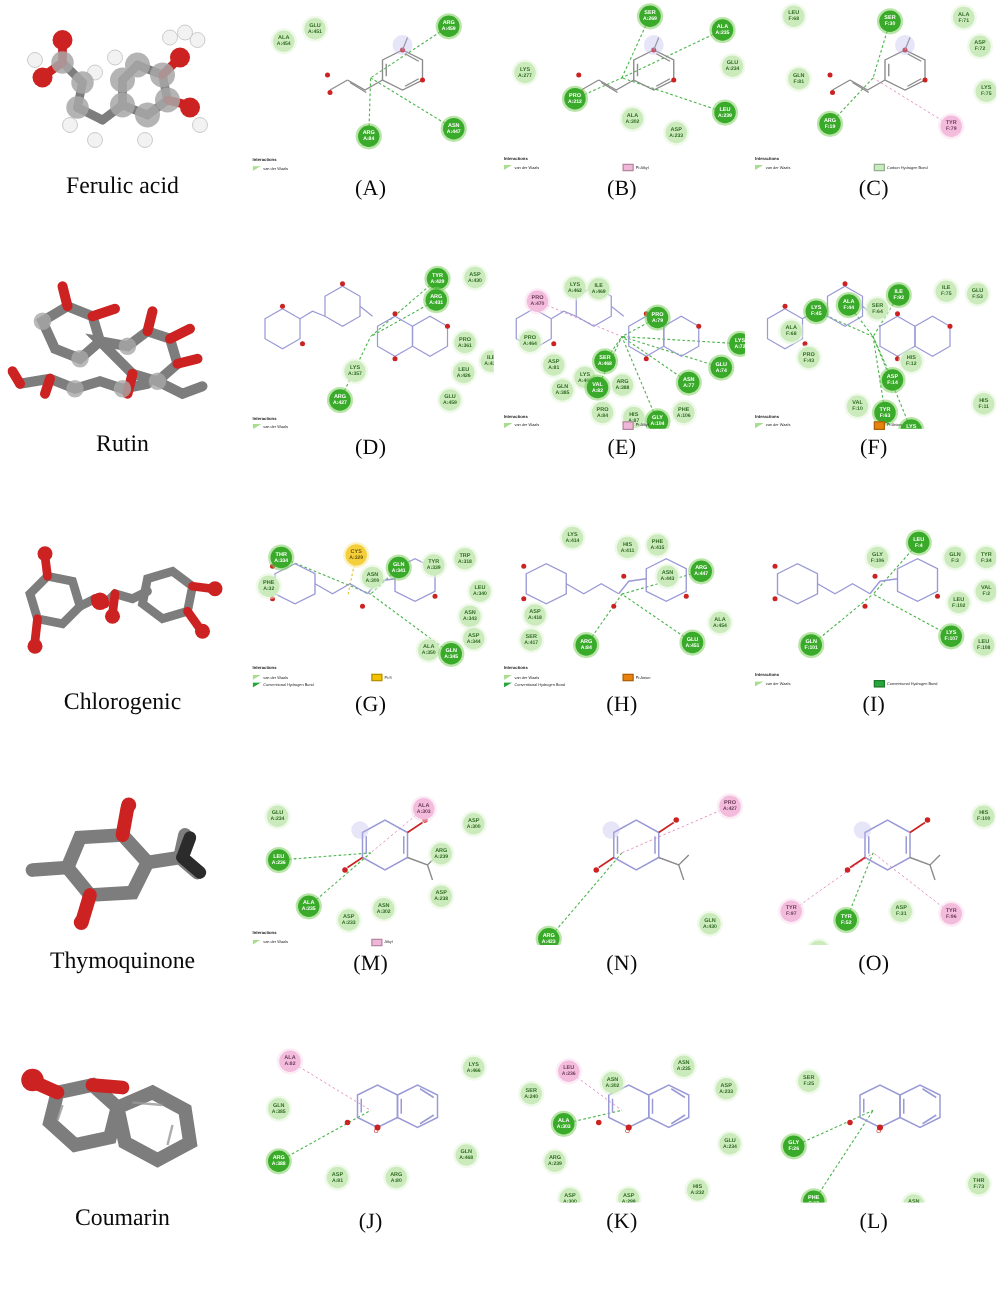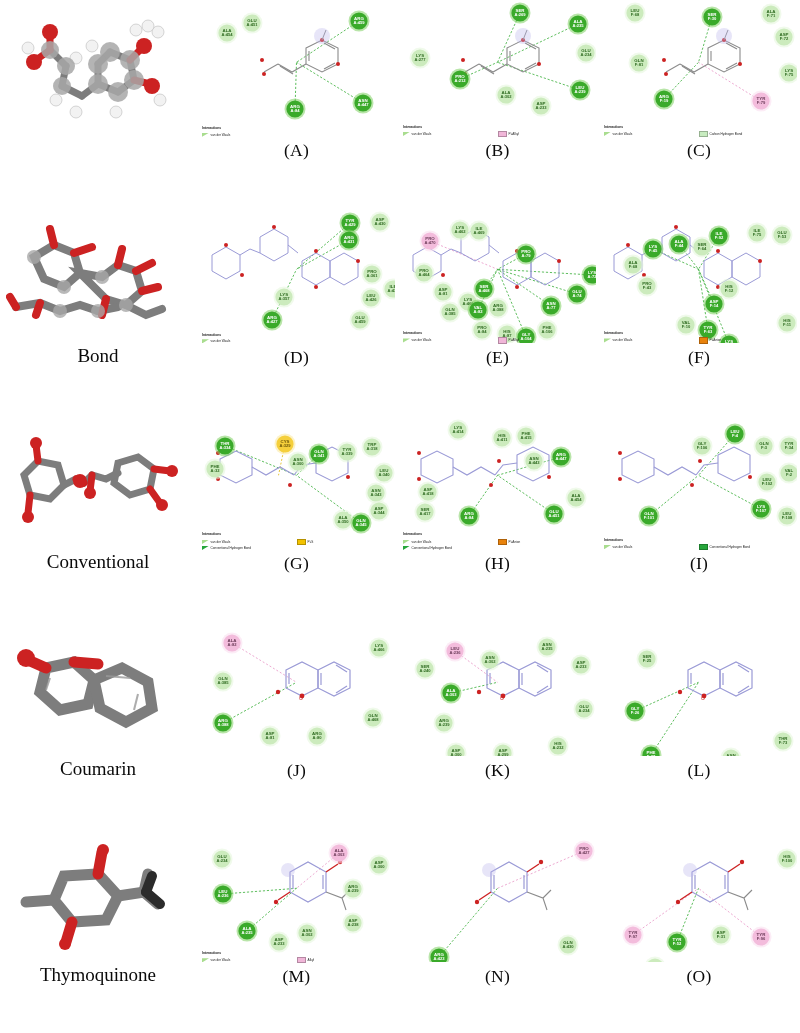--- a/index.html
+++ b/index.html
@@ -164,20 +164,23 @@
         <circle cx="92" cy="80" r="10"></circle>
               <circle cx="112" cy="88" r="10"></circle>
         <circle cx="128" cy="76" r="10"></circle>
               <circle cx="124" cy="56" r="10"></circle>
         <circle cx="104" cy="48" r="10"></circle>
               <circle cx="92" cy="60" r="10"></circle>
         <circle cx="44" cy="46" r="9"></circle>
       </g>
     </svg>
         </div>
+      <div class="mol-caption">
+        <div>Ferulic acid</div>
+      </div>
     </div>
       <div class="cell c1">
         <div class="panel-art">
           <div class="diagram">
             <svg viewBox="0 0 197 134" preserveAspectRatio="none">
     <rect width="197" height="134" fill="#ffffff"></rect>
     <g opacity="0.95">
                 <line x1="161" y1="19" x2="98.5" y2="60.300000000000004" stroke="#2faa2f" stroke-width="0.9" stroke-dasharray="2.2 1.8" opacity="0.9"></line>
                 <line x1="165" y1="101" x2="98.5" y2="60.300000000000004" stroke="#2faa2f" stroke-width="0.9" stroke-dasharray="2.2 1.8" opacity="0.9"></line>
                 <line x1="97" y1="107" x2="98.5" y2="60.300000000000004" stroke="#2faa2f" stroke-width="0.9" stroke-dasharray="2.2 1.8" opacity="0.9"></line>
@@ -459,21 +462,21 @@
         <circle cx="28" cy="46" r="7"></circle>
               <circle cx="58" cy="76" r="7"></circle>
         <circle cx="96" cy="66" r="7"></circle>
               <circle cx="120" cy="94" r="7"></circle>
         <circle cx="54" cy="100" r="7"></circle>
               <circle cx="92" cy="100" r="7"></circle>
       </g>
     </svg>
         </div>
       <div class="mol-caption">
-        <div>Bond</div>
+        <div>Rutin</div>
       </div>
     </div>
       <div class="cell c1">
         <div class="panel-art">
           <div class="diagram">
             <svg viewBox="0 0 197 134" preserveAspectRatio="none">
     <rect width="197" height="134" fill="#ffffff"></rect>
     <g opacity="0.95">
                 <line x1="152" y1="14" x2="98.5" y2="60.300000000000004" stroke="#2faa2f" stroke-width="0.9" stroke-dasharray="2.2 1.8" opacity="0.9"></line>
                 <line x1="151" y1="31" x2="98.5" y2="60.300000000000004" stroke="#2faa2f" stroke-width="0.9" stroke-dasharray="2.2 1.8" opacity="0.9"></line>
@@ -875,21 +878,21 @@
       </g>
       <circle cx="74" cy="64" r="7" fill="#cc2222"></circle>
       <circle cx="30" cy="26" r="6" fill="#cc2222"></circle>
       <circle cx="22" cy="100" r="6" fill="#cc2222"></circle>
       <circle cx="84" cy="76" r="6" fill="#cc2222"></circle>
       <circle cx="166" cy="54" r="6" fill="#cc2222"></circle>
       <circle cx="156" cy="88" r="6" fill="#cc2222"></circle>
     </svg>
         </div>
       <div class="mol-caption">
-        <div>Conventional</div>
+        <div>Chlorogenic</div>
       </div>
     </div>
       <div class="cell c1">
         <div class="panel-art">
           <div class="diagram">
             <svg viewBox="0 0 197 134" preserveAspectRatio="none">
     <rect width="197" height="134" fill="#ffffff"></rect>
     <g opacity="0.95">
                 <line x1="27" y1="31" x2="98.5" y2="60.300000000000004" stroke="#2faa2f" stroke-width="0.9" stroke-dasharray="2.2 1.8" opacity="0.9"></line>
                 <line x1="87" y1="29" x2="80.5" y2="60.300000000000004" stroke="#e0b400" stroke-width="0.9" stroke-dasharray="2 1.8" opacity="0.9"></line>
@@ -1198,270 +1201,20 @@
       <span class="legend-label">van der Waals</span>
     </div>
     <div class="legend-item">
       <span class="legend-swatch" style="background:#26a63b;"></span>
       <span class="legend-label">Conventional Hydrogen Bond</span>
     </div>
             </div>
           </div>
         </div>
         <div class="panel-caption">(I)</div>
-      </div>
-    </div>
-    <div class="row">
-    <div class="cell c0">
-      <div class="mol-art">
-          <svg viewBox="0 0 184 130">
-      <g stroke="#7d7d7d" stroke-width="11" stroke-linecap="round" fill="none">
-        <path d="M40,44 L34,68 L54,86 L82,80 L88,56 L68,38 Z"></path>
-        <path d="M88,56 L116,44 L142,58 L146,84 L120,98 L94,84 Z"></path>
-      </g>
-      <g stroke="#cc2222" stroke-width="11" stroke-linecap="round" fill="none">
-        <path d="M68,38 L92,40"></path>
-        <path d="M40,44 L22,36"></path>
-      </g>
-      <circle cx="20" cy="34" r="9" fill="#cc2222"></circle>
-      <g stroke="#999" stroke-width="2" fill="none" opacity="0.8">
-        <path d="M44,54 L40,66"></path>
-              <path d="M100,52 L124,54"></path>
-        <path d="M132,70 L128,86"></path>
-      </g>
-    </svg>
-        </div>
-      <div class="mol-caption">
-        <div>Coumarin</div>
-      </div>
-    </div>
-      <div class="cell c1">
-        <div class="panel-art">
-          <div class="diagram">
-            <svg viewBox="0 0 197 134" preserveAspectRatio="none">
-    <rect width="197" height="134" fill="#ffffff"></rect>
-    <g opacity="0.95">
-                <line x1="34" y1="21" x2="98.5" y2="60.300000000000004" stroke="#e27ab8" stroke-width="0.8" stroke-dasharray="2 2" opacity="0.85"></line>
-                <line x1="25" y1="101" x2="98.5" y2="60.300000000000004" stroke="#2faa2f" stroke-width="0.9" stroke-dasharray="2.2 1.8" opacity="0.9"></line>
-              </g>
-    <g>
-      <g stroke="#9a9ad6" stroke-width="1.2" fill="none">
-        <polygon points="88,48 104,40 120,48 120,66 104,74 88,66"></polygon>
-        <polygon points="120,48 136,40 152,48 152,66 136,74 120,66"></polygon>
-        <line x1="123" y1="51" x2="123" y2="63"></line>
-        <line x1="138" y1="43" x2="149" y2="50"></line>
-        <line x1="149" y1="64" x2="138" y2="71"></line>
-        <line x1="91" y1="51" x2="91" y2="62"></line>
-      </g>
-      <circle cx="104" cy="74" r="2.4" fill="#cc2222"></circle>
-      <text x="101" y="78" font-size="5" fill="#cc2222">O</text>
-      <circle cx="80" cy="70" r="2.2" fill="#cc2222"></circle>
-              </g>
-
-      <g>
-        <circle cx="34" cy="21" r="10.5" fill="#f9ddee" opacity="0.55"></circle>
-        <circle cx="34" cy="21" r="8.6" fill="#f3bcdc"></circle>
-        <text x="34" y="19.6" text-anchor="middle" font-family="Liberation Sans, sans-serif" font-size="4.4" font-weight="bold" fill="#6b3a58">ALA</text>
-        <text x="34" y="24.4" text-anchor="middle" font-family="Liberation Sans, sans-serif" font-size="4.1" font-weight="bold" fill="#6b3a58">A:82</text>
-      </g>
-      <g>
-        <circle cx="25" cy="59" r="10.5" fill="#e4f5da" opacity="0.55"></circle>
-        <circle cx="25" cy="59" r="8.6" fill="#ccebbd"></circle>
-        <text x="25" y="57.6" text-anchor="middle" font-family="Liberation Sans, sans-serif" font-size="4.4" font-weight="bold" fill="#2f6b21">GLN</text>
-        <text x="25" y="62.4" text-anchor="middle" font-family="Liberation Sans, sans-serif" font-size="4.1" font-weight="bold" fill="#2f6b21">A:385</text>
-      </g>
-      <g>
-        <circle cx="25" cy="101" r="10.5" fill="#7fd063" opacity="0.55"></circle>
-        <circle cx="25" cy="101" r="8.6" fill="#3aaa2a"></circle>
-        <text x="25" y="99.6" text-anchor="middle" font-family="Liberation Sans, sans-serif" font-size="4.4" font-weight="bold" fill="#ffffff">ARG</text>
-        <text x="25" y="104.4" text-anchor="middle" font-family="Liberation Sans, sans-serif" font-size="4.1" font-weight="bold" fill="#ffffff">A:388</text>
-      </g>
-      <g>
-        <circle cx="72" cy="114" r="10.5" fill="#e4f5da" opacity="0.55"></circle>
-        <circle cx="72" cy="114" r="8.6" fill="#ccebbd"></circle>
-        <text x="72" y="112.6" text-anchor="middle" font-family="Liberation Sans, sans-serif" font-size="4.4" font-weight="bold" fill="#2f6b21">ASP</text>
-        <text x="72" y="117.4" text-anchor="middle" font-family="Liberation Sans, sans-serif" font-size="4.1" font-weight="bold" fill="#2f6b21">A:81</text>
-      </g>
-      <g>
-        <circle cx="119" cy="114" r="10.5" fill="#e4f5da" opacity="0.55"></circle>
-        <circle cx="119" cy="114" r="8.6" fill="#ccebbd"></circle>
-        <text x="119" y="112.6" text-anchor="middle" font-family="Liberation Sans, sans-serif" font-size="4.4" font-weight="bold" fill="#2f6b21">ARG</text>
-        <text x="119" y="117.4" text-anchor="middle" font-family="Liberation Sans, sans-serif" font-size="4.1" font-weight="bold" fill="#2f6b21">A:80</text>
-      </g>
-      <g>
-        <circle cx="175" cy="96" r="10.5" fill="#e4f5da" opacity="0.55"></circle>
-        <circle cx="175" cy="96" r="8.6" fill="#ccebbd"></circle>
-        <text x="175" y="94.6" text-anchor="middle" font-family="Liberation Sans, sans-serif" font-size="4.4" font-weight="bold" fill="#2f6b21">GLN</text>
-        <text x="175" y="99.4" text-anchor="middle" font-family="Liberation Sans, sans-serif" font-size="4.1" font-weight="bold" fill="#2f6b21">A:468</text>
-      </g>
-      <g>
-        <circle cx="181" cy="26" r="10.5" fill="#e4f5da" opacity="0.55"></circle>
-        <circle cx="181" cy="26" r="8.6" fill="#ccebbd"></circle>
-        <text x="181" y="24.6" text-anchor="middle" font-family="Liberation Sans, sans-serif" font-size="4.4" font-weight="bold" fill="#2f6b21">LYS</text>
-        <text x="181" y="29.4" text-anchor="middle" font-family="Liberation Sans, sans-serif" font-size="4.1" font-weight="bold" fill="#2f6b21">A:466</text>
-      </g>
-  </svg>
-          </div>
-
-        </div>
-        <div class="panel-caption">(J)</div>
-      </div>
-      <div class="cell c2">
-        <div class="panel-art">
-          <div class="diagram">
-            <svg viewBox="0 0 197 134" preserveAspectRatio="none">
-    <rect width="197" height="134" fill="#ffffff"></rect>
-    <g opacity="0.95">
-                <line x1="56" y1="29" x2="98.5" y2="60.300000000000004" stroke="#e27ab8" stroke-width="0.8" stroke-dasharray="2 2" opacity="0.85"></line>
-                <line x1="52" y1="71" x2="98.5" y2="60.300000000000004" stroke="#2faa2f" stroke-width="0.9" stroke-dasharray="2.2 1.8" opacity="0.9"></line>
-              </g>
-    <g>
-      <g stroke="#9a9ad6" stroke-width="1.2" fill="none">
-        <polygon points="88,48 104,40 120,48 120,66 104,74 88,66"></polygon>
-        <polygon points="120,48 136,40 152,48 152,66 136,74 120,66"></polygon>
-        <line x1="123" y1="51" x2="123" y2="63"></line>
-        <line x1="138" y1="43" x2="149" y2="50"></line>
-        <line x1="149" y1="64" x2="138" y2="71"></line>
-        <line x1="91" y1="51" x2="91" y2="62"></line>
-      </g>
-      <circle cx="104" cy="74" r="2.4" fill="#cc2222"></circle>
-      <text x="101" y="78" font-size="5" fill="#cc2222">O</text>
-      <circle cx="80" cy="70" r="2.2" fill="#cc2222"></circle>
-              </g>
-
-      <g>
-        <circle cx="56" cy="29" r="10.5" fill="#f9ddee" opacity="0.55"></circle>
-        <circle cx="56" cy="29" r="8.6" fill="#f3bcdc"></circle>
-        <text x="56" y="27.6" text-anchor="middle" font-family="Liberation Sans, sans-serif" font-size="4.4" font-weight="bold" fill="#6b3a58">LEU</text>
-        <text x="56" y="32.4" text-anchor="middle" font-family="Liberation Sans, sans-serif" font-size="4.1" font-weight="bold" fill="#6b3a58">A:236</text>
-      </g>
-      <g>
-        <circle cx="91" cy="38" r="10.5" fill="#e4f5da" opacity="0.55"></circle>
-        <circle cx="91" cy="38" r="8.6" fill="#ccebbd"></circle>
-        <text x="91" y="36.6" text-anchor="middle" font-family="Liberation Sans, sans-serif" font-size="4.4" font-weight="bold" fill="#2f6b21">ASN</text>
-        <text x="91" y="41.4" text-anchor="middle" font-family="Liberation Sans, sans-serif" font-size="4.1" font-weight="bold" fill="#2f6b21">A:302</text>
-      </g>
-      <g>
-        <circle cx="148" cy="25" r="10.5" fill="#e4f5da" opacity="0.55"></circle>
-        <circle cx="148" cy="25" r="8.6" fill="#ccebbd"></circle>
-        <text x="148" y="23.6" text-anchor="middle" font-family="Liberation Sans, sans-serif" font-size="4.4" font-weight="bold" fill="#2f6b21">ASN</text>
-        <text x="148" y="28.4" text-anchor="middle" font-family="Liberation Sans, sans-serif" font-size="4.1" font-weight="bold" fill="#2f6b21">A:235</text>
-      </g>
-      <g>
-        <circle cx="182" cy="43" r="10.5" fill="#e4f5da" opacity="0.55"></circle>
-        <circle cx="182" cy="43" r="8.6" fill="#ccebbd"></circle>
-        <text x="182" y="41.6" text-anchor="middle" font-family="Liberation Sans, sans-serif" font-size="4.4" font-weight="bold" fill="#2f6b21">ASP</text>
-        <text x="182" y="46.4" text-anchor="middle" font-family="Liberation Sans, sans-serif" font-size="4.1" font-weight="bold" fill="#2f6b21">A:233</text>
-      </g>
-      <g>
-        <circle cx="26" cy="47" r="10.5" fill="#e4f5da" opacity="0.55"></circle>
-        <circle cx="26" cy="47" r="8.6" fill="#ccebbd"></circle>
-        <text x="26" y="45.6" text-anchor="middle" font-family="Liberation Sans, sans-serif" font-size="4.4" font-weight="bold" fill="#2f6b21">SER</text>
-        <text x="26" y="50.4" text-anchor="middle" font-family="Liberation Sans, sans-serif" font-size="4.1" font-weight="bold" fill="#2f6b21">A:240</text>
-      </g>
-      <g>
-        <circle cx="52" cy="71" r="10.5" fill="#7fd063" opacity="0.55"></circle>
-        <circle cx="52" cy="71" r="8.6" fill="#3aaa2a"></circle>
-        <text x="52" y="69.6" text-anchor="middle" font-family="Liberation Sans, sans-serif" font-size="4.4" font-weight="bold" fill="#ffffff">ALA</text>
-        <text x="52" y="74.4" text-anchor="middle" font-family="Liberation Sans, sans-serif" font-size="4.1" font-weight="bold" fill="#ffffff">A:303</text>
-      </g>
-      <g>
-        <circle cx="185" cy="87" r="10.5" fill="#e4f5da" opacity="0.55"></circle>
-        <circle cx="185" cy="87" r="8.6" fill="#ccebbd"></circle>
-        <text x="185" y="85.6" text-anchor="middle" font-family="Liberation Sans, sans-serif" font-size="4.4" font-weight="bold" fill="#2f6b21">GLU</text>
-        <text x="185" y="90.4" text-anchor="middle" font-family="Liberation Sans, sans-serif" font-size="4.1" font-weight="bold" fill="#2f6b21">A:234</text>
-      </g>
-      <g>
-        <circle cx="45" cy="101" r="10.5" fill="#e4f5da" opacity="0.55"></circle>
-        <circle cx="45" cy="101" r="8.6" fill="#ccebbd"></circle>
-        <text x="45" y="99.6" text-anchor="middle" font-family="Liberation Sans, sans-serif" font-size="4.4" font-weight="bold" fill="#2f6b21">ARG</text>
-        <text x="45" y="104.4" text-anchor="middle" font-family="Liberation Sans, sans-serif" font-size="4.1" font-weight="bold" fill="#2f6b21">A:239</text>
-      </g>
-      <g>
-        <circle cx="159" cy="124" r="10.5" fill="#e4f5da" opacity="0.55"></circle>
-        <circle cx="159" cy="124" r="8.6" fill="#ccebbd"></circle>
-        <text x="159" y="122.6" text-anchor="middle" font-family="Liberation Sans, sans-serif" font-size="4.4" font-weight="bold" fill="#2f6b21">HIS</text>
-        <text x="159" y="127.4" text-anchor="middle" font-family="Liberation Sans, sans-serif" font-size="4.1" font-weight="bold" fill="#2f6b21">A:232</text>
-      </g>
-      <g>
-        <circle cx="57" cy="131" r="10.5" fill="#e4f5da" opacity="0.55"></circle>
-        <circle cx="57" cy="131" r="8.6" fill="#ccebbd"></circle>
-        <text x="57" y="129.6" text-anchor="middle" font-family="Liberation Sans, sans-serif" font-size="4.4" font-weight="bold" fill="#2f6b21">ASP</text>
-        <text x="57" y="134.4" text-anchor="middle" font-family="Liberation Sans, sans-serif" font-size="4.1" font-weight="bold" fill="#2f6b21">A:300</text>
-      </g>
-      <g>
-        <circle cx="104" cy="131" r="10.5" fill="#e4f5da" opacity="0.55"></circle>
-        <circle cx="104" cy="131" r="8.6" fill="#ccebbd"></circle>
-        <text x="104" y="129.6" text-anchor="middle" font-family="Liberation Sans, sans-serif" font-size="4.4" font-weight="bold" fill="#2f6b21">ASP</text>
-        <text x="104" y="134.4" text-anchor="middle" font-family="Liberation Sans, sans-serif" font-size="4.1" font-weight="bold" fill="#2f6b21">A:299</text>
-      </g>
-  </svg>
-          </div>
-
-        </div>
-        <div class="panel-caption">(K)</div>
-      </div>
-      <div class="cell c3">
-        <div class="panel-art">
-          <div class="diagram">
-            <svg viewBox="0 0 197 134" preserveAspectRatio="none">
-    <rect width="197" height="134" fill="#ffffff"></rect>
-    <g opacity="0.95">
-                <line x1="35" y1="89" x2="98.5" y2="60.300000000000004" stroke="#2faa2f" stroke-width="0.9" stroke-dasharray="2.2 1.8" opacity="0.9"></line>
-                <line x1="51" y1="133" x2="98.5" y2="60.300000000000004" stroke="#2faa2f" stroke-width="0.9" stroke-dasharray="2.2 1.8" opacity="0.9"></line>
-              </g>
-    <g>
-      <g stroke="#9a9ad6" stroke-width="1.2" fill="none">
-        <polygon points="88,48 104,40 120,48 120,66 104,74 88,66"></polygon>
-        <polygon points="120,48 136,40 152,48 152,66 136,74 120,66"></polygon>
-        <line x1="123" y1="51" x2="123" y2="63"></line>
-        <line x1="138" y1="43" x2="149" y2="50"></line>
-        <line x1="149" y1="64" x2="138" y2="71"></line>
-        <line x1="91" y1="51" x2="91" y2="62"></line>
-      </g>
-      <circle cx="104" cy="74" r="2.4" fill="#cc2222"></circle>
-      <text x="101" y="78" font-size="5" fill="#cc2222">O</text>
-      <circle cx="80" cy="70" r="2.2" fill="#cc2222"></circle>
-              </g>
-
-      <g>
-        <circle cx="47" cy="37" r="10.5" fill="#e4f5da" opacity="0.55"></circle>
-        <circle cx="47" cy="37" r="8.6" fill="#ccebbd"></circle>
-        <text x="47" y="35.6" text-anchor="middle" font-family="Liberation Sans, sans-serif" font-size="4.4" font-weight="bold" fill="#2f6b21">SER</text>
-        <text x="47" y="40.4" text-anchor="middle" font-family="Liberation Sans, sans-serif" font-size="4.1" font-weight="bold" fill="#2f6b21">F:25</text>
-      </g>
-      <g>
-        <circle cx="35" cy="89" r="10.5" fill="#7fd063" opacity="0.55"></circle>
-        <circle cx="35" cy="89" r="8.6" fill="#3aaa2a"></circle>
-        <text x="35" y="87.6" text-anchor="middle" font-family="Liberation Sans, sans-serif" font-size="4.4" font-weight="bold" fill="#ffffff">GLY</text>
-        <text x="35" y="92.4" text-anchor="middle" font-family="Liberation Sans, sans-serif" font-size="4.1" font-weight="bold" fill="#ffffff">F:26</text>
-      </g>
-      <g>
-        <circle cx="51" cy="133" r="10.5" fill="#7fd063" opacity="0.55"></circle>
-        <circle cx="51" cy="133" r="8.6" fill="#3aaa2a"></circle>
-        <text x="51" y="131.6" text-anchor="middle" font-family="Liberation Sans, sans-serif" font-size="4.4" font-weight="bold" fill="#ffffff">PHE</text>
-        <text x="51" y="136.4" text-anchor="middle" font-family="Liberation Sans, sans-serif" font-size="4.1" font-weight="bold" fill="#ffffff">F:27</text>
-      </g>
-      <g>
-        <circle cx="131" cy="136" r="10.5" fill="#e4f5da" opacity="0.55"></circle>
-        <circle cx="131" cy="136" r="8.6" fill="#ccebbd"></circle>
-        <text x="131" y="134.6" text-anchor="middle" font-family="Liberation Sans, sans-serif" font-size="4.4" font-weight="bold" fill="#2f6b21">ASN</text>
-        <text x="131" y="139.4" text-anchor="middle" font-family="Liberation Sans, sans-serif" font-size="4.1" font-weight="bold" fill="#2f6b21">F:28</text>
-      </g>
-      <g>
-        <circle cx="183" cy="119" r="10.5" fill="#e4f5da" opacity="0.55"></circle>
-        <circle cx="183" cy="119" r="8.6" fill="#ccebbd"></circle>
-        <text x="183" y="117.6" text-anchor="middle" font-family="Liberation Sans, sans-serif" font-size="4.4" font-weight="bold" fill="#2f6b21">THR</text>
-        <text x="183" y="122.4" text-anchor="middle" font-family="Liberation Sans, sans-serif" font-size="4.1" font-weight="bold" fill="#2f6b21">F:73</text>
-      </g>
-  </svg>
-          </div>
-
-        </div>
-        <div class="panel-caption">(L)</div>
       </div>
     </div>
     <div class="row">
     <div class="cell c0">
       <div class="mol-art">
           <svg viewBox="0 0 184 130">
     <g stroke="#7d7d7d" stroke-width="11" stroke-linecap="round" fill="none">
       <path d="M58,46 L48,70 L66,92 L100,90 L112,66 L92,44 Z"></path>
       <path d="M48,70 L20,72"></path>
       <path d="M112,66 L138,62 L152,74"></path>
@@ -1686,13 +1439,263 @@
         <text x="55" y="137.6" text-anchor="middle" font-family="Liberation Sans, sans-serif" font-size="4.4" font-weight="bold" fill="#2f6b21">THR</text>
         <text x="55" y="142.4" text-anchor="middle" font-family="Liberation Sans, sans-serif" font-size="4.1" font-weight="bold" fill="#2f6b21">F:81</text>
       </g>
   </svg>
           </div>
 
         </div>
         <div class="panel-caption">(O)</div>
       </div>
     </div>
+    <div class="row">
+    <div class="cell c0">
+      <div class="mol-art">
+          <svg viewBox="0 0 184 130">
+      <g stroke="#7d7d7d" stroke-width="11" stroke-linecap="round" fill="none">
+        <path d="M40,44 L34,68 L54,86 L82,80 L88,56 L68,38 Z"></path>
+        <path d="M88,56 L116,44 L142,58 L146,84 L120,98 L94,84 Z"></path>
+      </g>
+      <g stroke="#cc2222" stroke-width="11" stroke-linecap="round" fill="none">
+        <path d="M68,38 L92,40"></path>
+        <path d="M40,44 L22,36"></path>
+      </g>
+      <circle cx="20" cy="34" r="9" fill="#cc2222"></circle>
+      <g stroke="#999" stroke-width="2" fill="none" opacity="0.8">
+        <path d="M44,54 L40,66"></path>
+              <path d="M100,52 L124,54"></path>
+        <path d="M132,70 L128,86"></path>
+      </g>
+    </svg>
+        </div>
+      <div class="mol-caption">
+        <div>Coumarin</div>
+      </div>
+    </div>
+      <div class="cell c1">
+        <div class="panel-art">
+          <div class="diagram">
+            <svg viewBox="0 0 197 134" preserveAspectRatio="none">
+    <rect width="197" height="134" fill="#ffffff"></rect>
+    <g opacity="0.95">
+                <line x1="34" y1="21" x2="98.5" y2="60.300000000000004" stroke="#e27ab8" stroke-width="0.8" stroke-dasharray="2 2" opacity="0.85"></line>
+                <line x1="25" y1="101" x2="98.5" y2="60.300000000000004" stroke="#2faa2f" stroke-width="0.9" stroke-dasharray="2.2 1.8" opacity="0.9"></line>
+              </g>
+    <g>
+      <g stroke="#9a9ad6" stroke-width="1.2" fill="none">
+        <polygon points="88,48 104,40 120,48 120,66 104,74 88,66"></polygon>
+        <polygon points="120,48 136,40 152,48 152,66 136,74 120,66"></polygon>
+        <line x1="123" y1="51" x2="123" y2="63"></line>
+        <line x1="138" y1="43" x2="149" y2="50"></line>
+        <line x1="149" y1="64" x2="138" y2="71"></line>
+        <line x1="91" y1="51" x2="91" y2="62"></line>
+      </g>
+      <circle cx="104" cy="74" r="2.4" fill="#cc2222"></circle>
+      <text x="101" y="78" font-size="5" fill="#cc2222">O</text>
+      <circle cx="80" cy="70" r="2.2" fill="#cc2222"></circle>
+              </g>
+
+      <g>
+        <circle cx="34" cy="21" r="10.5" fill="#f9ddee" opacity="0.55"></circle>
+        <circle cx="34" cy="21" r="8.6" fill="#f3bcdc"></circle>
+        <text x="34" y="19.6" text-anchor="middle" font-family="Liberation Sans, sans-serif" font-size="4.4" font-weight="bold" fill="#6b3a58">ALA</text>
+        <text x="34" y="24.4" text-anchor="middle" font-family="Liberation Sans, sans-serif" font-size="4.1" font-weight="bold" fill="#6b3a58">A:82</text>
+      </g>
+      <g>
+        <circle cx="25" cy="59" r="10.5" fill="#e4f5da" opacity="0.55"></circle>
+        <circle cx="25" cy="59" r="8.6" fill="#ccebbd"></circle>
+        <text x="25" y="57.6" text-anchor="middle" font-family="Liberation Sans, sans-serif" font-size="4.4" font-weight="bold" fill="#2f6b21">GLN</text>
+        <text x="25" y="62.4" text-anchor="middle" font-family="Liberation Sans, sans-serif" font-size="4.1" font-weight="bold" fill="#2f6b21">A:385</text>
+      </g>
+      <g>
+        <circle cx="25" cy="101" r="10.5" fill="#7fd063" opacity="0.55"></circle>
+        <circle cx="25" cy="101" r="8.6" fill="#3aaa2a"></circle>
+        <text x="25" y="99.6" text-anchor="middle" font-family="Liberation Sans, sans-serif" font-size="4.4" font-weight="bold" fill="#ffffff">ARG</text>
+        <text x="25" y="104.4" text-anchor="middle" font-family="Liberation Sans, sans-serif" font-size="4.1" font-weight="bold" fill="#ffffff">A:388</text>
+      </g>
+      <g>
+        <circle cx="72" cy="114" r="10.5" fill="#e4f5da" opacity="0.55"></circle>
+        <circle cx="72" cy="114" r="8.6" fill="#ccebbd"></circle>
+        <text x="72" y="112.6" text-anchor="middle" font-family="Liberation Sans, sans-serif" font-size="4.4" font-weight="bold" fill="#2f6b21">ASP</text>
+        <text x="72" y="117.4" text-anchor="middle" font-family="Liberation Sans, sans-serif" font-size="4.1" font-weight="bold" fill="#2f6b21">A:81</text>
+      </g>
+      <g>
+        <circle cx="119" cy="114" r="10.5" fill="#e4f5da" opacity="0.55"></circle>
+        <circle cx="119" cy="114" r="8.6" fill="#ccebbd"></circle>
+        <text x="119" y="112.6" text-anchor="middle" font-family="Liberation Sans, sans-serif" font-size="4.4" font-weight="bold" fill="#2f6b21">ARG</text>
+        <text x="119" y="117.4" text-anchor="middle" font-family="Liberation Sans, sans-serif" font-size="4.1" font-weight="bold" fill="#2f6b21">A:80</text>
+      </g>
+      <g>
+        <circle cx="175" cy="96" r="10.5" fill="#e4f5da" opacity="0.55"></circle>
+        <circle cx="175" cy="96" r="8.6" fill="#ccebbd"></circle>
+        <text x="175" y="94.6" text-anchor="middle" font-family="Liberation Sans, sans-serif" font-size="4.4" font-weight="bold" fill="#2f6b21">GLN</text>
+        <text x="175" y="99.4" text-anchor="middle" font-family="Liberation Sans, sans-serif" font-size="4.1" font-weight="bold" fill="#2f6b21">A:468</text>
+      </g>
+      <g>
+        <circle cx="181" cy="26" r="10.5" fill="#e4f5da" opacity="0.55"></circle>
+        <circle cx="181" cy="26" r="8.6" fill="#ccebbd"></circle>
+        <text x="181" y="24.6" text-anchor="middle" font-family="Liberation Sans, sans-serif" font-size="4.4" font-weight="bold" fill="#2f6b21">LYS</text>
+        <text x="181" y="29.4" text-anchor="middle" font-family="Liberation Sans, sans-serif" font-size="4.1" font-weight="bold" fill="#2f6b21">A:466</text>
+      </g>
+  </svg>
+          </div>
+
+        </div>
+        <div class="panel-caption">(J)</div>
+      </div>
+      <div class="cell c2">
+        <div class="panel-art">
+          <div class="diagram">
+            <svg viewBox="0 0 197 134" preserveAspectRatio="none">
+    <rect width="197" height="134" fill="#ffffff"></rect>
+    <g opacity="0.95">
+                <line x1="56" y1="29" x2="98.5" y2="60.300000000000004" stroke="#e27ab8" stroke-width="0.8" stroke-dasharray="2 2" opacity="0.85"></line>
+                <line x1="52" y1="71" x2="98.5" y2="60.300000000000004" stroke="#2faa2f" stroke-width="0.9" stroke-dasharray="2.2 1.8" opacity="0.9"></line>
+              </g>
+    <g>
+      <g stroke="#9a9ad6" stroke-width="1.2" fill="none">
+        <polygon points="88,48 104,40 120,48 120,66 104,74 88,66"></polygon>
+        <polygon points="120,48 136,40 152,48 152,66 136,74 120,66"></polygon>
+        <line x1="123" y1="51" x2="123" y2="63"></line>
+        <line x1="138" y1="43" x2="149" y2="50"></line>
+        <line x1="149" y1="64" x2="138" y2="71"></line>
+        <line x1="91" y1="51" x2="91" y2="62"></line>
+      </g>
+      <circle cx="104" cy="74" r="2.4" fill="#cc2222"></circle>
+      <text x="101" y="78" font-size="5" fill="#cc2222">O</text>
+      <circle cx="80" cy="70" r="2.2" fill="#cc2222"></circle>
+              </g>
+
+      <g>
+        <circle cx="56" cy="29" r="10.5" fill="#f9ddee" opacity="0.55"></circle>
+        <circle cx="56" cy="29" r="8.6" fill="#f3bcdc"></circle>
+        <text x="56" y="27.6" text-anchor="middle" font-family="Liberation Sans, sans-serif" font-size="4.4" font-weight="bold" fill="#6b3a58">LEU</text>
+        <text x="56" y="32.4" text-anchor="middle" font-family="Liberation Sans, sans-serif" font-size="4.1" font-weight="bold" fill="#6b3a58">A:236</text>
+      </g>
+      <g>
+        <circle cx="91" cy="38" r="10.5" fill="#e4f5da" opacity="0.55"></circle>
+        <circle cx="91" cy="38" r="8.6" fill="#ccebbd"></circle>
+        <text x="91" y="36.6" text-anchor="middle" font-family="Liberation Sans, sans-serif" font-size="4.4" font-weight="bold" fill="#2f6b21">ASN</text>
+        <text x="91" y="41.4" text-anchor="middle" font-family="Liberation Sans, sans-serif" font-size="4.1" font-weight="bold" fill="#2f6b21">A:302</text>
+      </g>
+      <g>
+        <circle cx="148" cy="25" r="10.5" fill="#e4f5da" opacity="0.55"></circle>
+        <circle cx="148" cy="25" r="8.6" fill="#ccebbd"></circle>
+        <text x="148" y="23.6" text-anchor="middle" font-family="Liberation Sans, sans-serif" font-size="4.4" font-weight="bold" fill="#2f6b21">ASN</text>
+        <text x="148" y="28.4" text-anchor="middle" font-family="Liberation Sans, sans-serif" font-size="4.1" font-weight="bold" fill="#2f6b21">A:235</text>
+      </g>
+      <g>
+        <circle cx="182" cy="43" r="10.5" fill="#e4f5da" opacity="0.55"></circle>
+        <circle cx="182" cy="43" r="8.6" fill="#ccebbd"></circle>
+        <text x="182" y="41.6" text-anchor="middle" font-family="Liberation Sans, sans-serif" font-size="4.4" font-weight="bold" fill="#2f6b21">ASP</text>
+        <text x="182" y="46.4" text-anchor="middle" font-family="Liberation Sans, sans-serif" font-size="4.1" font-weight="bold" fill="#2f6b21">A:233</text>
+      </g>
+      <g>
+        <circle cx="26" cy="47" r="10.5" fill="#e4f5da" opacity="0.55"></circle>
+        <circle cx="26" cy="47" r="8.6" fill="#ccebbd"></circle>
+        <text x="26" y="45.6" text-anchor="middle" font-family="Liberation Sans, sans-serif" font-size="4.4" font-weight="bold" fill="#2f6b21">SER</text>
+        <text x="26" y="50.4" text-anchor="middle" font-family="Liberation Sans, sans-serif" font-size="4.1" font-weight="bold" fill="#2f6b21">A:240</text>
+      </g>
+      <g>
+        <circle cx="52" cy="71" r="10.5" fill="#7fd063" opacity="0.55"></circle>
+        <circle cx="52" cy="71" r="8.6" fill="#3aaa2a"></circle>
+        <text x="52" y="69.6" text-anchor="middle" font-family="Liberation Sans, sans-serif" font-size="4.4" font-weight="bold" fill="#ffffff">ALA</text>
+        <text x="52" y="74.4" text-anchor="middle" font-family="Liberation Sans, sans-serif" font-size="4.1" font-weight="bold" fill="#ffffff">A:303</text>
+      </g>
+      <g>
+        <circle cx="185" cy="87" r="10.5" fill="#e4f5da" opacity="0.55"></circle>
+        <circle cx="185" cy="87" r="8.6" fill="#ccebbd"></circle>
+        <text x="185" y="85.6" text-anchor="middle" font-family="Liberation Sans, sans-serif" font-size="4.4" font-weight="bold" fill="#2f6b21">GLU</text>
+        <text x="185" y="90.4" text-anchor="middle" font-family="Liberation Sans, sans-serif" font-size="4.1" font-weight="bold" fill="#2f6b21">A:234</text>
+      </g>
+      <g>
+        <circle cx="45" cy="101" r="10.5" fill="#e4f5da" opacity="0.55"></circle>
+        <circle cx="45" cy="101" r="8.6" fill="#ccebbd"></circle>
+        <text x="45" y="99.6" text-anchor="middle" font-family="Liberation Sans, sans-serif" font-size="4.4" font-weight="bold" fill="#2f6b21">ARG</text>
+        <text x="45" y="104.4" text-anchor="middle" font-family="Liberation Sans, sans-serif" font-size="4.1" font-weight="bold" fill="#2f6b21">A:239</text>
+      </g>
+      <g>
+        <circle cx="159" cy="124" r="10.5" fill="#e4f5da" opacity="0.55"></circle>
+        <circle cx="159" cy="124" r="8.6" fill="#ccebbd"></circle>
+        <text x="159" y="122.6" text-anchor="middle" font-family="Liberation Sans, sans-serif" font-size="4.4" font-weight="bold" fill="#2f6b21">HIS</text>
+        <text x="159" y="127.4" text-anchor="middle" font-family="Liberation Sans, sans-serif" font-size="4.1" font-weight="bold" fill="#2f6b21">A:232</text>
+      </g>
+      <g>
+        <circle cx="57" cy="131" r="10.5" fill="#e4f5da" opacity="0.55"></circle>
+        <circle cx="57" cy="131" r="8.6" fill="#ccebbd"></circle>
+        <text x="57" y="129.6" text-anchor="middle" font-family="Liberation Sans, sans-serif" font-size="4.4" font-weight="bold" fill="#2f6b21">ASP</text>
+        <text x="57" y="134.4" text-anchor="middle" font-family="Liberation Sans, sans-serif" font-size="4.1" font-weight="bold" fill="#2f6b21">A:300</text>
+      </g>
+      <g>
+        <circle cx="104" cy="131" r="10.5" fill="#e4f5da" opacity="0.55"></circle>
+        <circle cx="104" cy="131" r="8.6" fill="#ccebbd"></circle>
+        <text x="104" y="129.6" text-anchor="middle" font-family="Liberation Sans, sans-serif" font-size="4.4" font-weight="bold" fill="#2f6b21">ASP</text>
+        <text x="104" y="134.4" text-anchor="middle" font-family="Liberation Sans, sans-serif" font-size="4.1" font-weight="bold" fill="#2f6b21">A:299</text>
+      </g>
+  </svg>
+          </div>
+
+        </div>
+        <div class="panel-caption">(K)</div>
+      </div>
+      <div class="cell c3">
+        <div class="panel-art">
+          <div class="diagram">
+            <svg viewBox="0 0 197 134" preserveAspectRatio="none">
+    <rect width="197" height="134" fill="#ffffff"></rect>
+    <g opacity="0.95">
+                <line x1="35" y1="89" x2="98.5" y2="60.300000000000004" stroke="#2faa2f" stroke-width="0.9" stroke-dasharray="2.2 1.8" opacity="0.9"></line>
+                <line x1="51" y1="133" x2="98.5" y2="60.300000000000004" stroke="#2faa2f" stroke-width="0.9" stroke-dasharray="2.2 1.8" opacity="0.9"></line>
+              </g>
+    <g>
+      <g stroke="#9a9ad6" stroke-width="1.2" fill="none">
+        <polygon points="88,48 104,40 120,48 120,66 104,74 88,66"></polygon>
+        <polygon points="120,48 136,40 152,48 152,66 136,74 120,66"></polygon>
+        <line x1="123" y1="51" x2="123" y2="63"></line>
+        <line x1="138" y1="43" x2="149" y2="50"></line>
+        <line x1="149" y1="64" x2="138" y2="71"></line>
+        <line x1="91" y1="51" x2="91" y2="62"></line>
+      </g>
+      <circle cx="104" cy="74" r="2.4" fill="#cc2222"></circle>
+      <text x="101" y="78" font-size="5" fill="#cc2222">O</text>
+      <circle cx="80" cy="70" r="2.2" fill="#cc2222"></circle>
+              </g>
+
+      <g>
+        <circle cx="47" cy="37" r="10.5" fill="#e4f5da" opacity="0.55"></circle>
+        <circle cx="47" cy="37" r="8.6" fill="#ccebbd"></circle>
+        <text x="47" y="35.6" text-anchor="middle" font-family="Liberation Sans, sans-serif" font-size="4.4" font-weight="bold" fill="#2f6b21">SER</text>
+        <text x="47" y="40.4" text-anchor="middle" font-family="Liberation Sans, sans-serif" font-size="4.1" font-weight="bold" fill="#2f6b21">F:25</text>
+      </g>
+      <g>
+        <circle cx="35" cy="89" r="10.5" fill="#7fd063" opacity="0.55"></circle>
+        <circle cx="35" cy="89" r="8.6" fill="#3aaa2a"></circle>
+        <text x="35" y="87.6" text-anchor="middle" font-family="Liberation Sans, sans-serif" font-size="4.4" font-weight="bold" fill="#ffffff">GLY</text>
+        <text x="35" y="92.4" text-anchor="middle" font-family="Liberation Sans, sans-serif" font-size="4.1" font-weight="bold" fill="#ffffff">F:26</text>
+      </g>
+      <g>
+        <circle cx="51" cy="133" r="10.5" fill="#7fd063" opacity="0.55"></circle>
+        <circle cx="51" cy="133" r="8.6" fill="#3aaa2a"></circle>
+        <text x="51" y="131.6" text-anchor="middle" font-family="Liberation Sans, sans-serif" font-size="4.4" font-weight="bold" fill="#ffffff">PHE</text>
+        <text x="51" y="136.4" text-anchor="middle" font-family="Liberation Sans, sans-serif" font-size="4.1" font-weight="bold" fill="#ffffff">F:27</text>
+      </g>
+      <g>
+        <circle cx="131" cy="136" r="10.5" fill="#e4f5da" opacity="0.55"></circle>
+        <circle cx="131" cy="136" r="8.6" fill="#ccebbd"></circle>
+        <text x="131" y="134.6" text-anchor="middle" font-family="Liberation Sans, sans-serif" font-size="4.4" font-weight="bold" fill="#2f6b21">ASN</text>
+        <text x="131" y="139.4" text-anchor="middle" font-family="Liberation Sans, sans-serif" font-size="4.1" font-weight="bold" fill="#2f6b21">F:28</text>
+      </g>
+      <g>
+        <circle cx="183" cy="119" r="10.5" fill="#e4f5da" opacity="0.55"></circle>
+        <circle cx="183" cy="119" r="8.6" fill="#ccebbd"></circle>
+        <text x="183" y="117.6" text-anchor="middle" font-family="Liberation Sans, sans-serif" font-size="4.4" font-weight="bold" fill="#2f6b21">THR</text>
+        <text x="183" y="122.4" text-anchor="middle" font-family="Liberation Sans, sans-serif" font-size="4.1" font-weight="bold" fill="#2f6b21">F:73</text>
+      </g>
+  </svg>
+          </div>
+
+        </div>
+        <div class="panel-caption">(L)</div>
+      </div>
+    </div>
   </div>
 
 </body></html>

